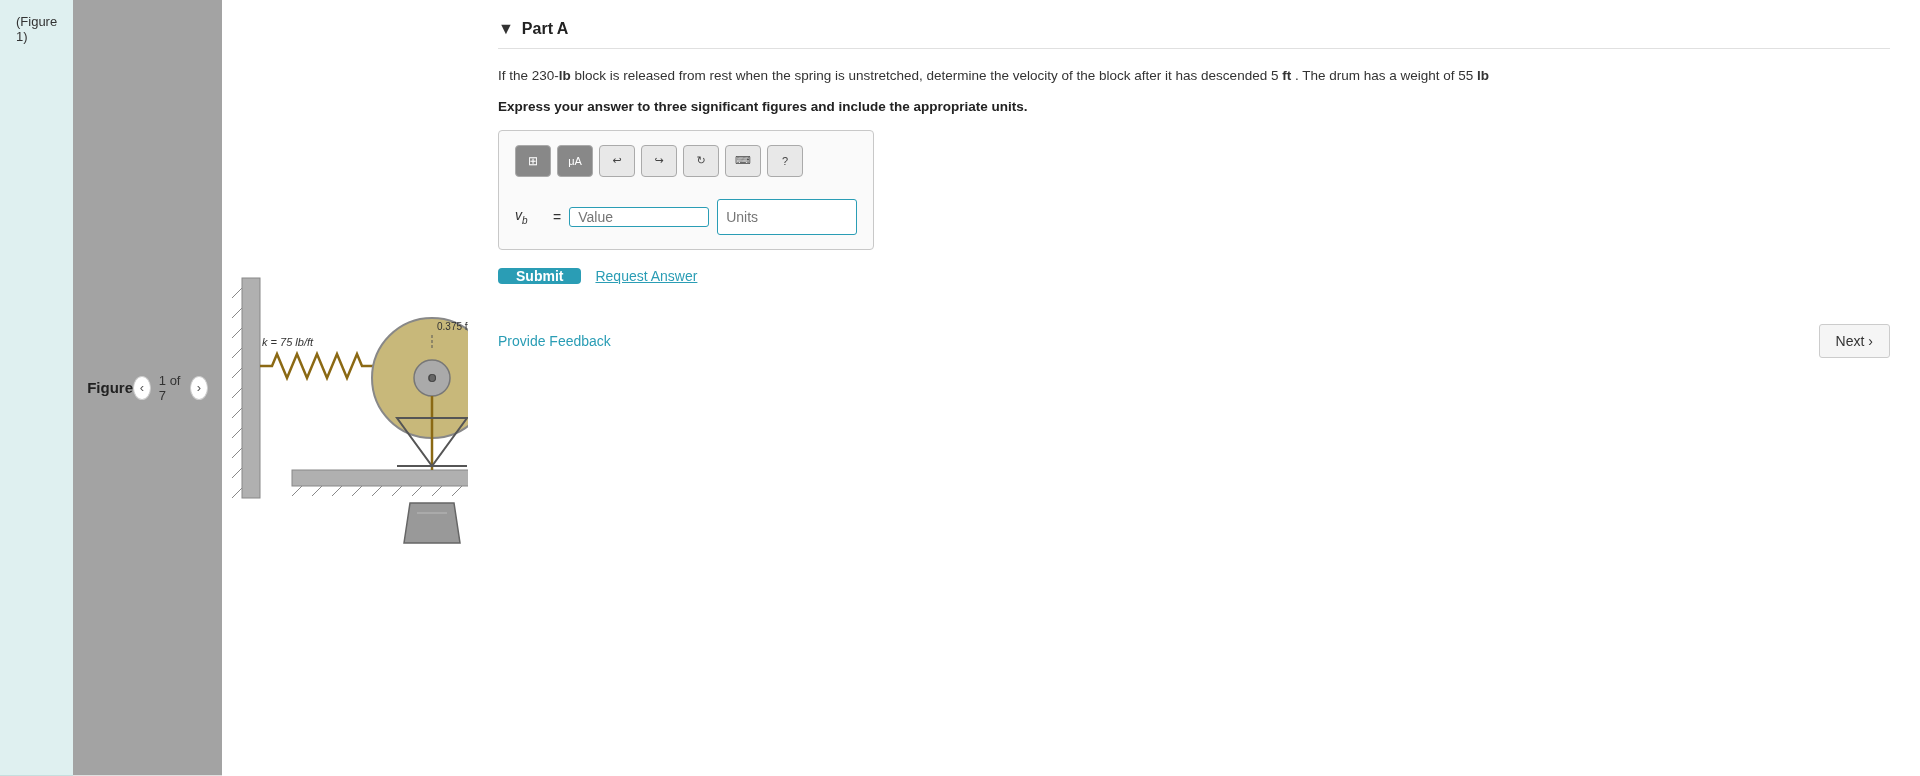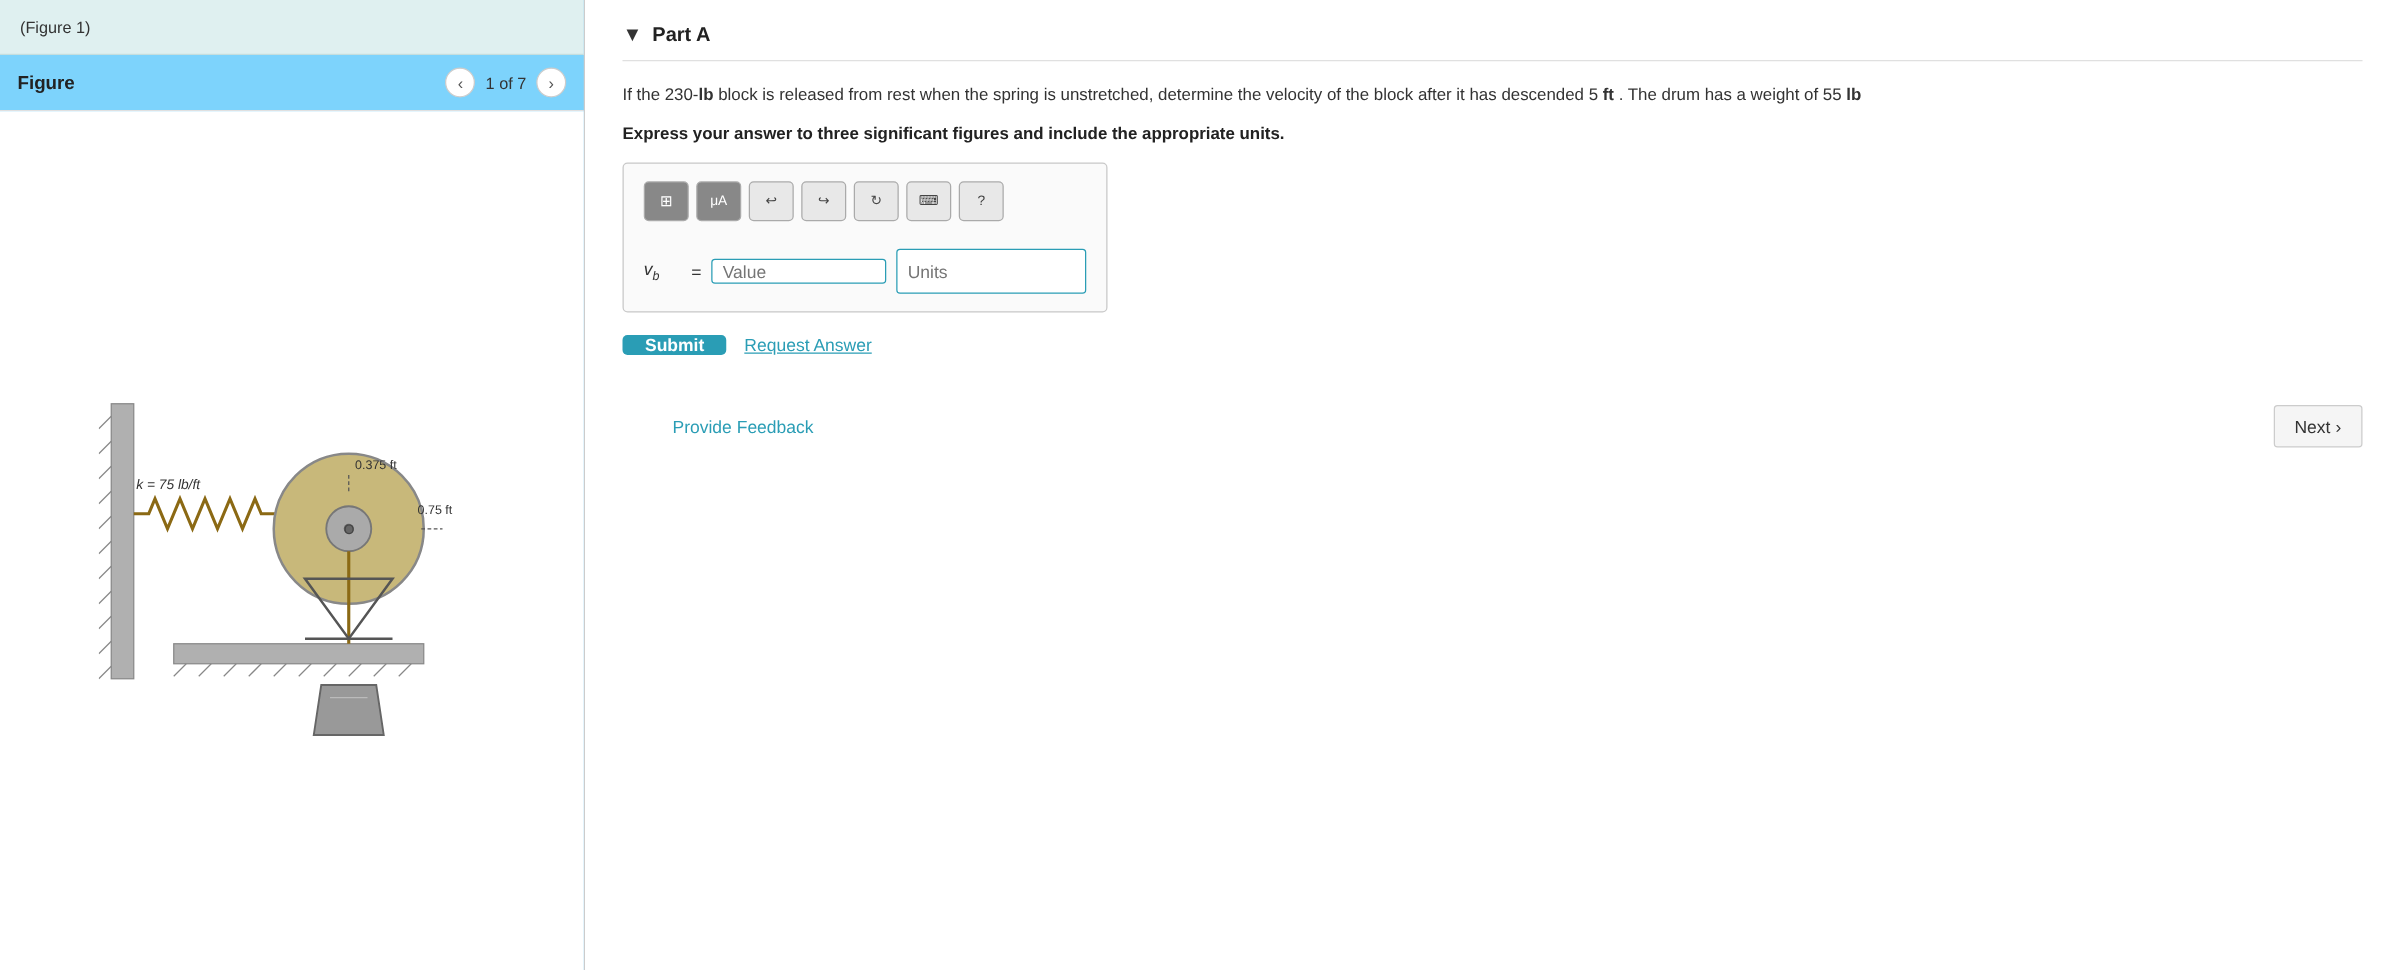--- a/index.html
+++ b/index.html
@@ -9,24 +9,24 @@
       background: #f5f5f5;
       display: flex;
       height: 776px;
       overflow: hidden;
     }
 
     
     .left-panel {
       width: 468px;
       min-width: 468px;
-      background: #7dd3fc;
+      background: #a3a3a3;
       border-right: 1px solid #ccc;
       display: flex;
-      flex-direction: column;
+      flex-direction: row;
     }
 
     .figure-label-box {
       background: #dff0f0;
       padding: 14px 16px;
       font-size: 13px;
       color: #333;
       border-bottom: 1px solid #c5dede;
     }
 
@@ -220,21 +220,21 @@
       border: 1.5px solid #2a9db5;
       border-radius: 3px;
       padding: 4px 8px;
       font-size: 14px;
       color: #999;
       background: #fff;
       outline: none;
     }
 
     .units-input {
-      width: 152px;
+      width: 140px;
       height: 36px;
       border: 1.5px solid #2a9db5;
       border-radius: 3px;
       padding: 4px 8px;
       font-size: 14px;
       color: #999;
       background: #fff;
       outline: none;
     }
 
@@ -270,21 +270,20 @@
       align-items: center;
       justify-content: space-between;
       padding-top: 10px;
     }
 
     .provide-feedback-link {
       color: #2a9db5;
       text-decoration: none;
       font-size: 14px;
       cursor: pointer;
-      margin-left: 40px;
     }
 
     .next-btn {
       background: #f5f5f5;
       color: #333;
       border: 1px solid #ccc;
       border-radius: 3px;
       padding: 8px 16px;
       font-size: 14px;
       cursor: pointer;

